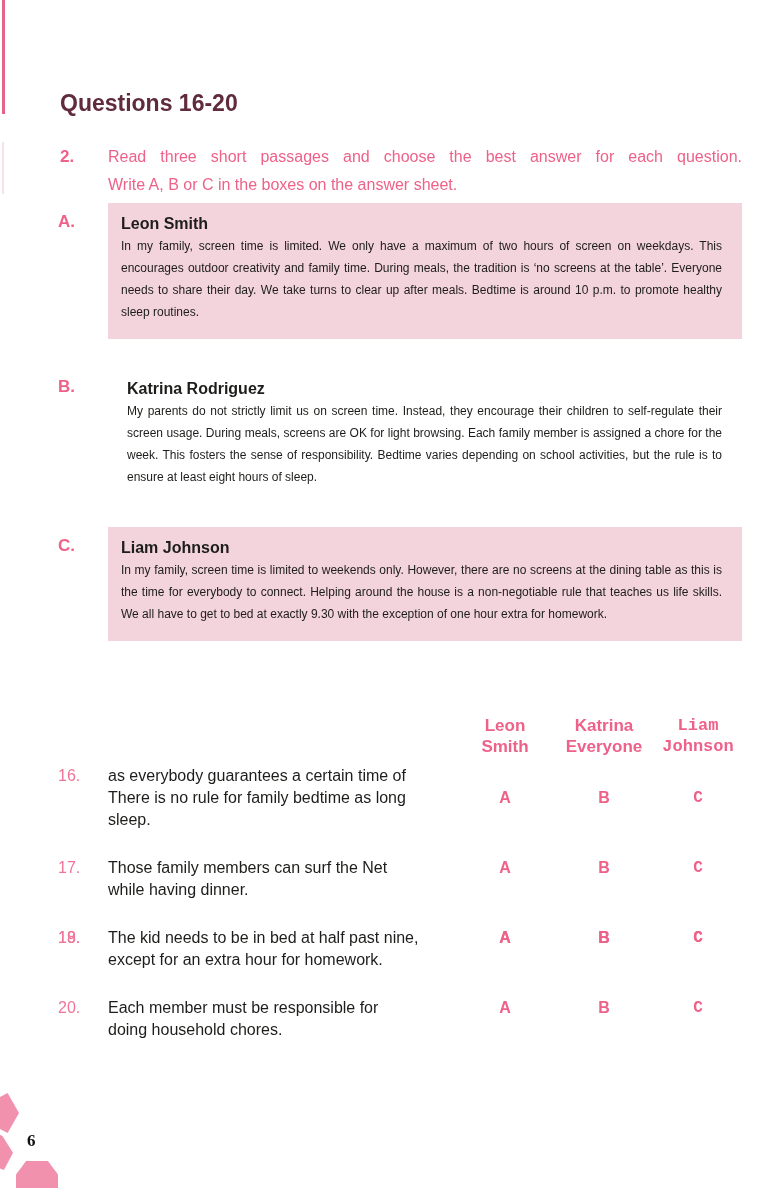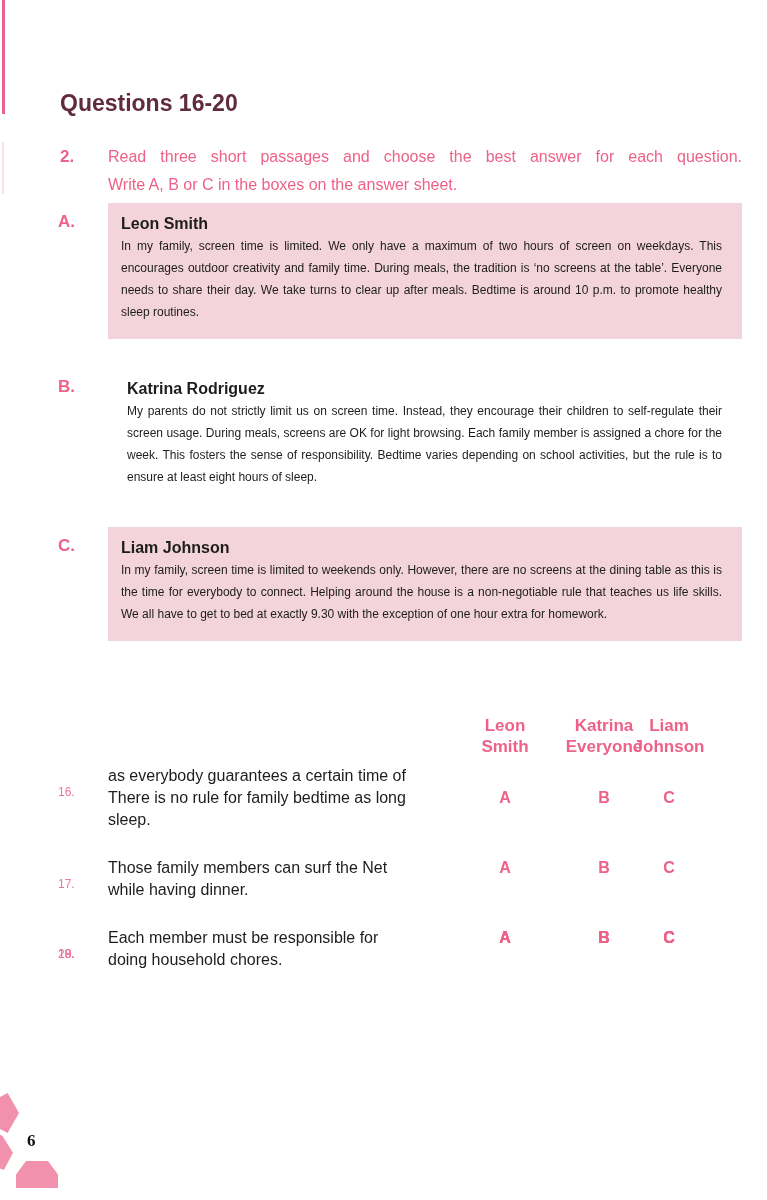--- a/index.html
+++ b/index.html
@@ -42,25 +42,25 @@
   .passage.highlighted .body { background: var(--passage-bg, #f3d3dc); padding-left: 13px; }
   .passage .author { font-weight: bold; font-size: 16px; line-height: 22px; }
   .passage .ptext { margin: 0; font-size: 12px; line-height: 22px; text-align: justify; }
 
   
   .qa { position: absolute; top: 715px; left: 0; width: 611px; }
   .qa-header { position: relative; height: 50px; }
   .qa-col, .q-answer { position: absolute; text-align: center; }
   .c0 { left: 463px; width: 84px; }
   .c1 { left: 552px; width: 104px; }
-  .c2 { left: 623px; width: 92px; }
+  .c2 { left: 652px; width: 92px; font-family: Liberation Mono, monospace; }
   .qa-col { top: 0; font-weight: bold; font-size: 17px; line-height: 21px;
             color: var(--accent-pink, #ee6188); }
   .q-row { position: relative; margin-bottom: 26px; }
-  .q-num { position: absolute; left: 58px; top: 16px; font-size: 12px; line-height: 22px;
+  .q-num { position: absolute; left: 58px; top: 0; font-size: 16px; line-height: 22px;
            color: var(--number-pink, #ef7498); }
   .q-text { margin-left: 108px; width: 372px; font-size: 16px; line-height: 22px; }
   .q-answer { top: 0; font-weight: bold; font-size: 16px; line-height: 22px;
               color: var(--accent-pink, #ee6188); cursor: pointer; }
   #qa-rows .q-row:first-child .q-answer { top: 22px; }
 
   
   .hex { position: absolute; background: var(--decor-pink, #f191ae); }
   .hex1 { left: 0; top: 1093px; width: 19px; height: 40px;
           clip-path: polygon(0% 10%, 40% 0%, 100% 50%, 40% 100%, 0% 90%); }
@@ -151,20 +151,24 @@
           <span class="q-answer c2">C</span>
         </div>
         <div class="q-row">
           <span class="q-num">18.</span>
           <span class="q-answer c0">A</span>
           <span class="q-answer c1">B</span>
           <span class="q-answer c2">C</span>
         </div>
         <div class="q-row">
           <span class="q-num">19.</span>
+          <div class="q-text">
+            <div class="q-line">The kid needs to be in bed at half past nine,</div>
+            <div class="q-line">except for an extra hour for homework.</div>
+          </div>
           <span class="q-answer c0">A</span>
           <span class="q-answer c1">B</span>
           <span class="q-answer c2">C</span>
         </div>
         <div class="q-row">
           <span class="q-num">20.</span>
           <div class="q-text">
             <div class="q-line">Each member must be responsible for</div>
             <div class="q-line">doing household chores.</div>
           </div>

